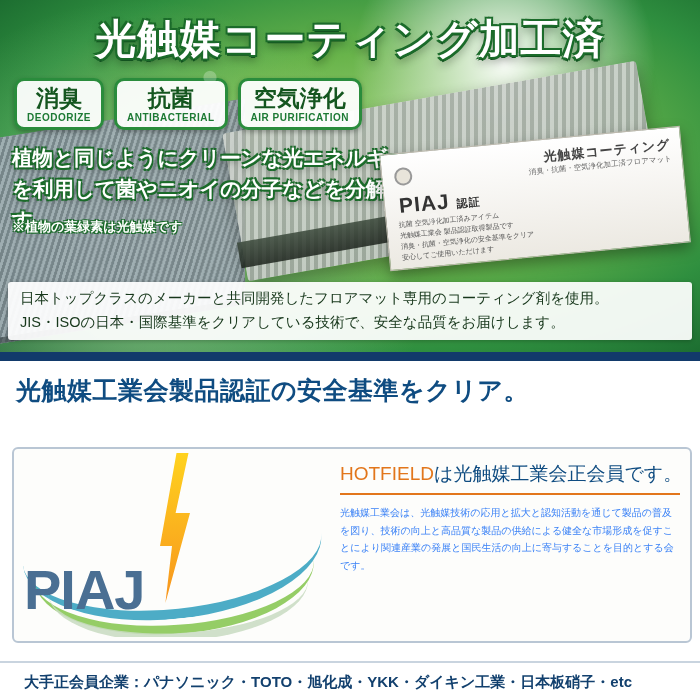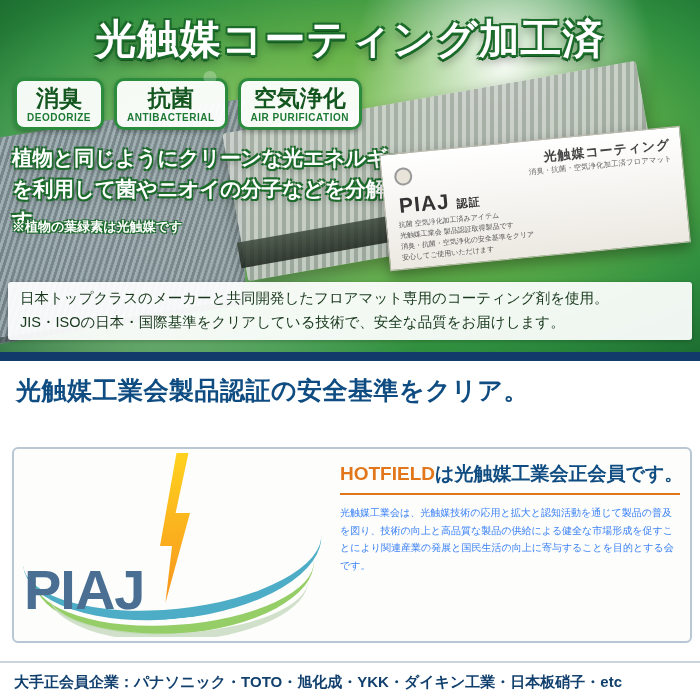--- a/index.html
+++ b/index.html
@@ -284,21 +284,21 @@
     letter-spacing: -1px;
     font-family: "Liberation Sans", sans-serif;
   }
   .piaj-right {
     position: absolute;
     left: 326px; top: 12px;
     width: 340px;
   }
   .piaj-title {
     font-size: 19px;
-    font-weight: bold;
+    font-weight: normal;
     color: #e2761b;
     text-align: center;
     padding-bottom: 6px;
     border-bottom: 2px solid #e2761b;
     white-space: nowrap;
   }
   .piaj-title .blue { color: #0f4c81; }
   .piaj-body {
     margin-top: 9px;
     font-size: 10px;
@@ -313,21 +313,21 @@
     width: 700px; height: 39px;
     background: #ffffff;
     border-top: 2px solid #c9d4df;
     display: flex;
     align-items: center;
   }
   .footer-text {
     font-size: 15px;
     font-weight: bold;
     color: #12406e;
-    padding-left: 14px;
+    padding-left: 24px;
     white-space: nowrap;
   }
 </style>
 </head>
 <body>
 
 <div class="page">
 
   <div class="top-section">
     <div class="mat-left"></div>

